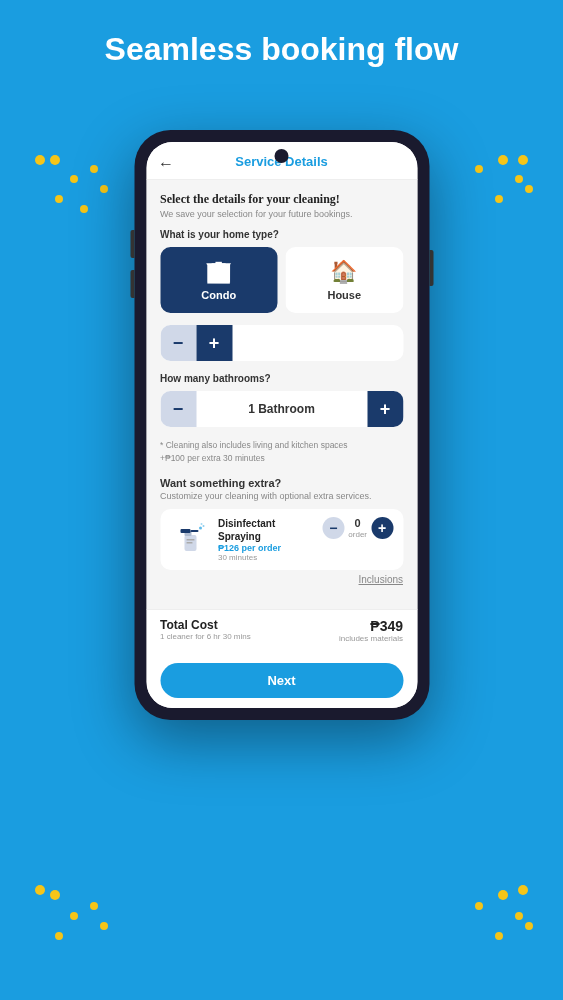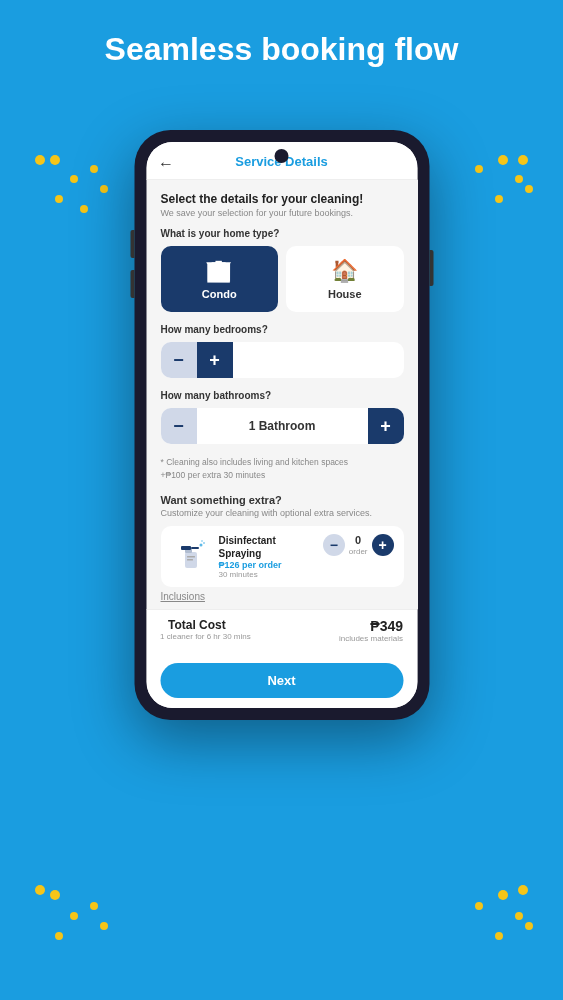--- a/index.html
+++ b/index.html
@@ -134,20 +134,21 @@
       overflow-y: auto;
       padding: 12px 14px;
       background: #f5f5f5;
     }
 
     .section-heading {
       font-size: 12px;
       font-weight: 700;
       color: #222;
       margin-bottom: 2px;
+      font-family: Liberation Serif, serif;
     }
 
     .section-sub {
       font-size: 9px;
       color: #888;
       margin-bottom: 10px;
     }
 
     .question-label {
       font-size: 10px;
@@ -341,21 +342,21 @@
     }
 
     .extra-order-label {
       font-size: 8px;
       color: #999;
       margin-top: 1px;
       text-align: center;
     }
 
     .inclusions-link {
-      text-align: left;
+      text-align: right;
       font-size: 10px;
       color: #888;
       text-decoration: underline;
       margin-top: 4px;
       margin-bottom: 4px;
     }
 
     
     .bottom-bar {
       background: white;
@@ -368,21 +369,20 @@
       display: flex;
       justify-content: space-between;
       align-items: flex-start;
       margin-bottom: 2px;
     }
 
     .total-label {
       font-size: 12px;
       font-weight: 800;
       color: #222;
-      margin-left: 8px;
     }
 
     .total-sub {
       font-size: 8px;
       color: #999;
     }
 
     .total-amount {
       font-size: 14px;
       font-weight: 800;
@@ -469,21 +469,20 @@
         <div class="home-type-card selected">
           <span class="card-icon">🏢</span>
           <span class="card-label">Condo</span>
         </div>
         <div class="home-type-card">
           <span class="card-icon">🏠</span>
           <span class="card-label">House</span>
         </div>
       </div>
 
-      <div class="question-label">How many bedrooms?</div>
       <div class="stepper-row">
         <button class="stepper-btn minus">−</button>
         <button class="stepper-btn plus">+</button>
       </div>
 
       <div class="question-label">How many bathrooms?</div>
       <div class="stepper-row">
         <button class="stepper-btn minus">−</button>
         <span class="stepper-value">1 Bathroom</span>
         <button class="stepper-btn plus">+</button>

